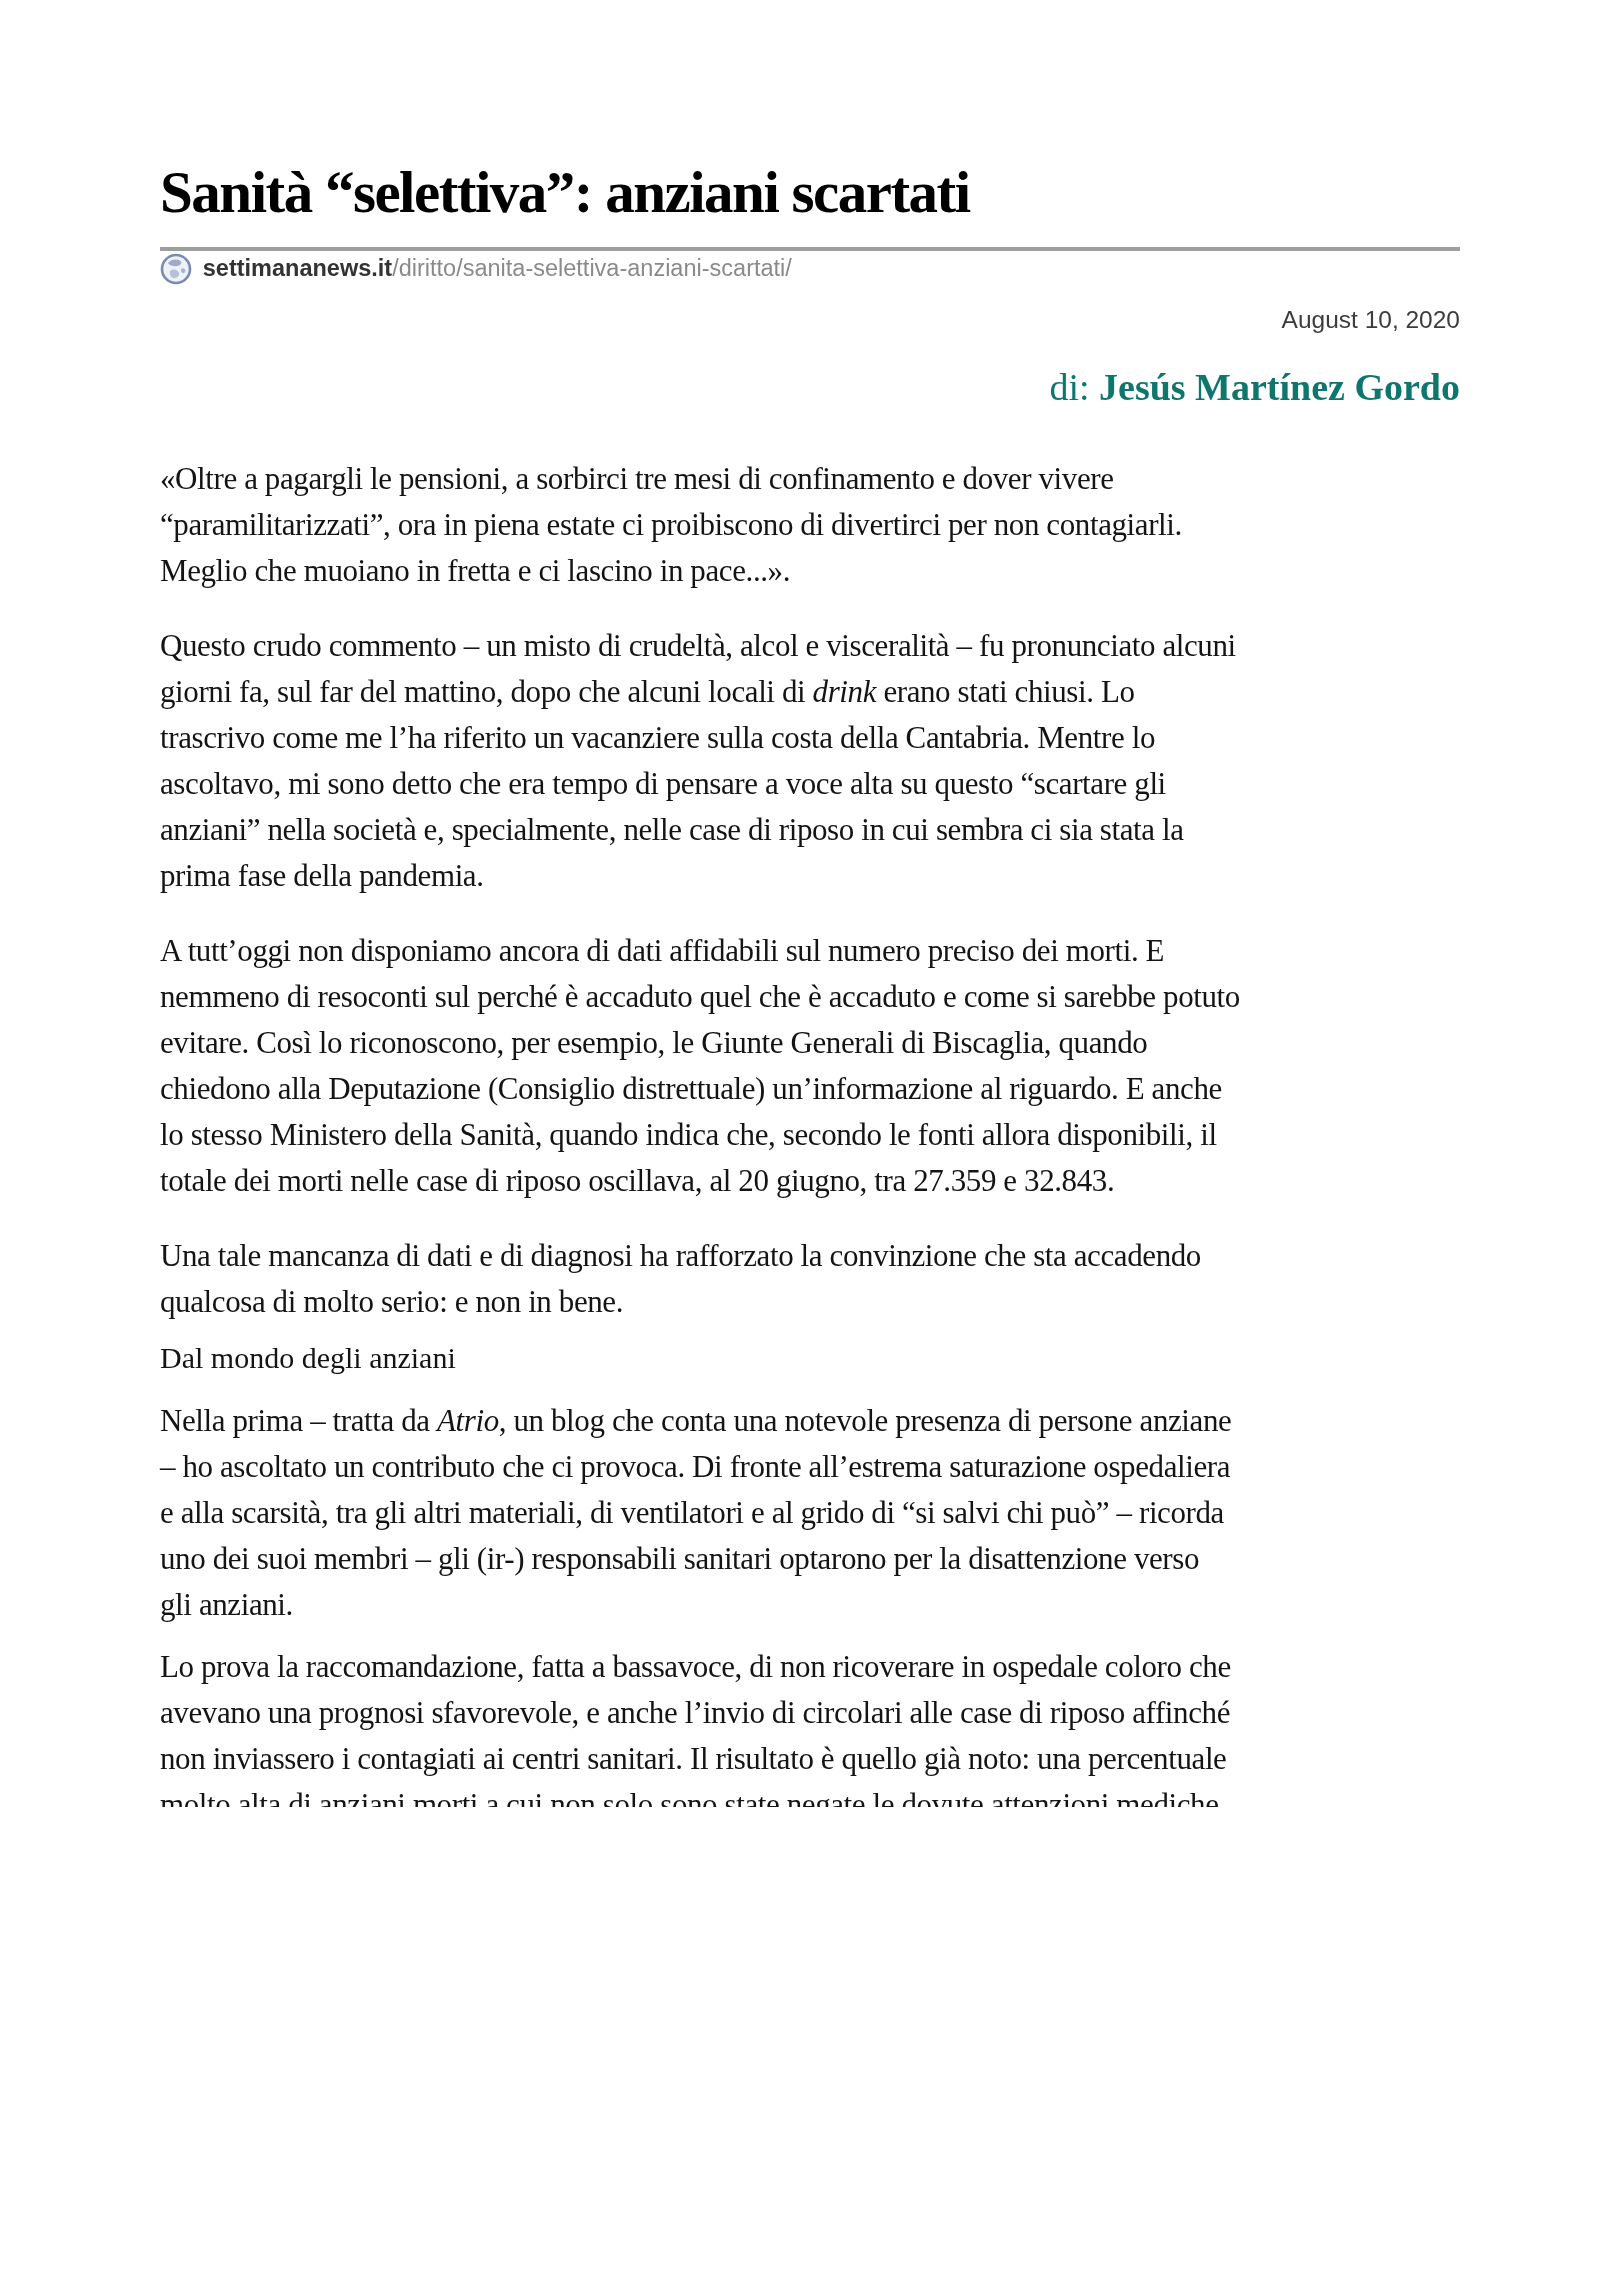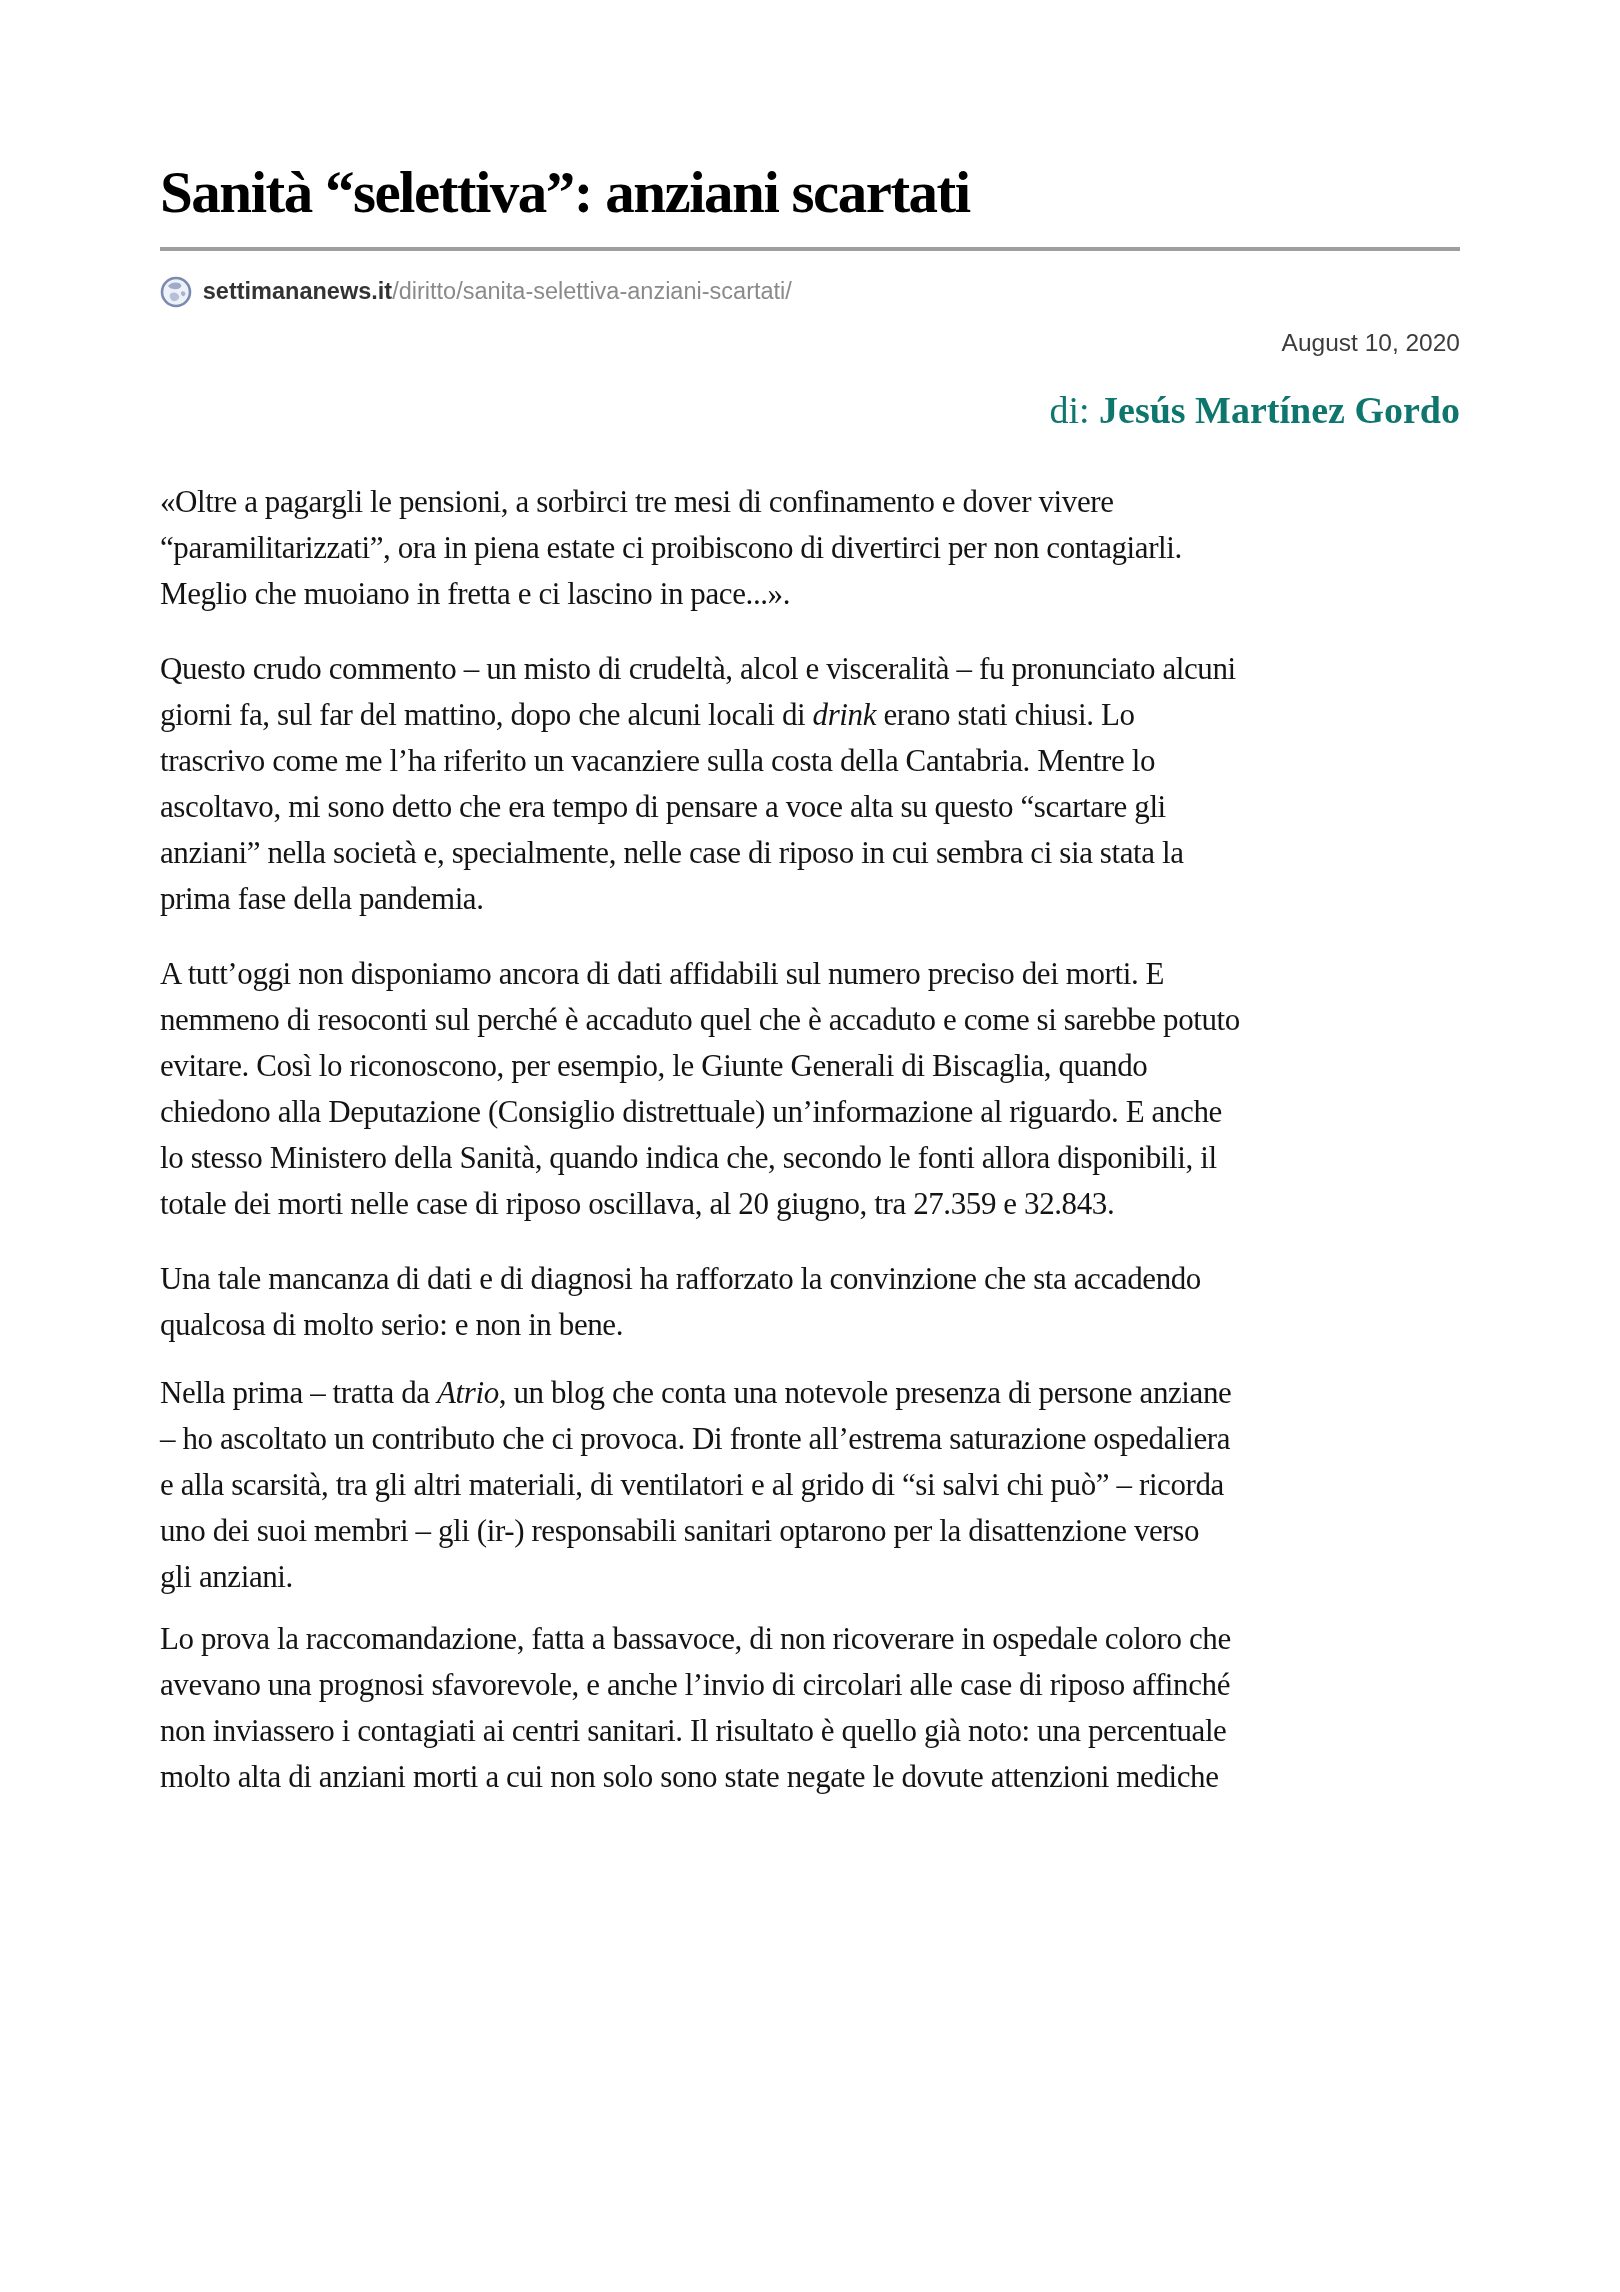--- a/index.html
+++ b/index.html
@@ -22,21 +22,21 @@
     letter-spacing: -1.5px;
     color: #000000;
     font-family: "Liberation Serif", serif;
   }
   .divider {
     margin-top: 27.4px;
     height: 3.9px;
     background: #9e9e9e;
   }
   .source-row {
-    margin-top: 24px;
+    margin-top: 1px;
     display: flex;
     align-items: center;
     height: 33px;
     font-family: "Liberation Sans", sans-serif;
     font-size: 23.5px;
   }
   .globe { width: 32px; height: 32px; flex: 0 0 auto; margin-right: 10.8px; display: inline-block; }
   .source-domain { font-weight: bold; color: #333333; }
   .source-path { font-weight: normal; color: #8a8a8a; }
   .source-link { text-decoration: none; display: inline-flex; align-items: baseline; }
@@ -121,20 +121,21 @@
 nemmeno di resoconti sul perché è accaduto quel che è accaduto e come si sarebbe potuto
 evitare. Così lo riconoscono, per esempio, le Giunte Generali di Biscaglia, quando
 chiedono alla Deputazione (Consiglio distrettuale) un’informazione al riguardo. E anche
 lo stesso Ministero della Sanità, quando indica che, secondo le fonti allora disponibili, il
 totale dei morti nelle case di riposo oscillava, al 20 giugno, tra 27.359 e 32.843.</span></p>
 
   <p class="para"><span>Una tale mancanza di dati e di diagnosi ha rafforzato la convinzione che sta accadendo
 qualcosa di molto serio: e non in bene.</span></p>
 
 
+  <h2 class="section-heading">Dal mondo degli anziani</h2>
 
   <p class="para after-heading"><span>Nella prima – tratta da </span><span class="it">Atrio</span><span>, un blog che conta una notevole presenza di persone anziane
 – ho ascoltato un contributo che ci provoca. Di fronte all’estrema saturazione ospedaliera
 e alla scarsità, tra gli altri materiali, di ventilatori e al grido di “si salvi chi può” – ricorda
 uno dei suoi membri – gli (ir-) responsabili sanitari optarono per la disattenzione verso
 gli anziani.</span></p>
 
   <p class="para last"><span>Lo prova la raccomandazione, fatta a bassavoce, di non ricoverare in ospedale coloro che
 avevano una prognosi sfavorevole, e anche l’invio di circolari alle case di riposo affinché
 non inviassero i contagiati ai centri sanitari. Il risultato è quello già noto: una percentuale

